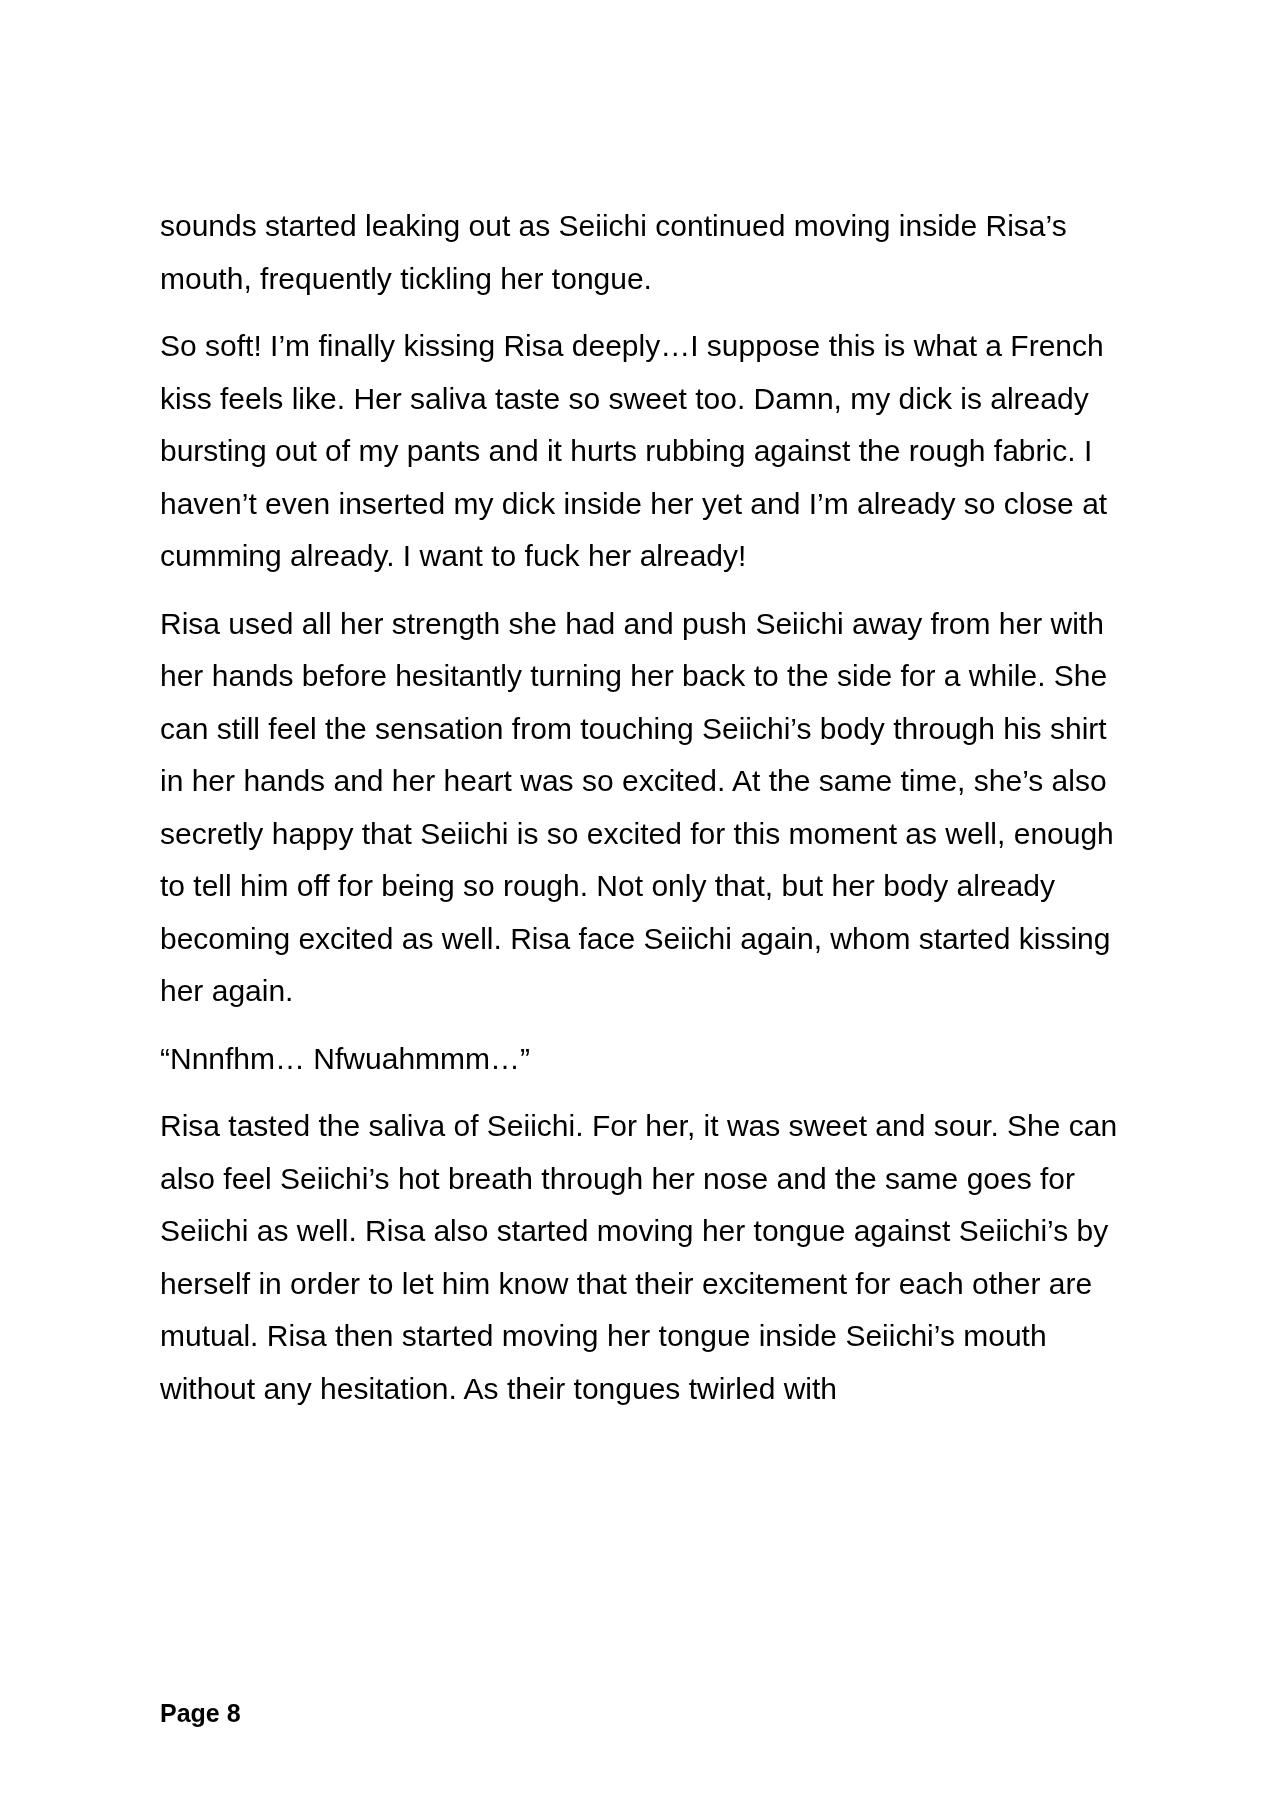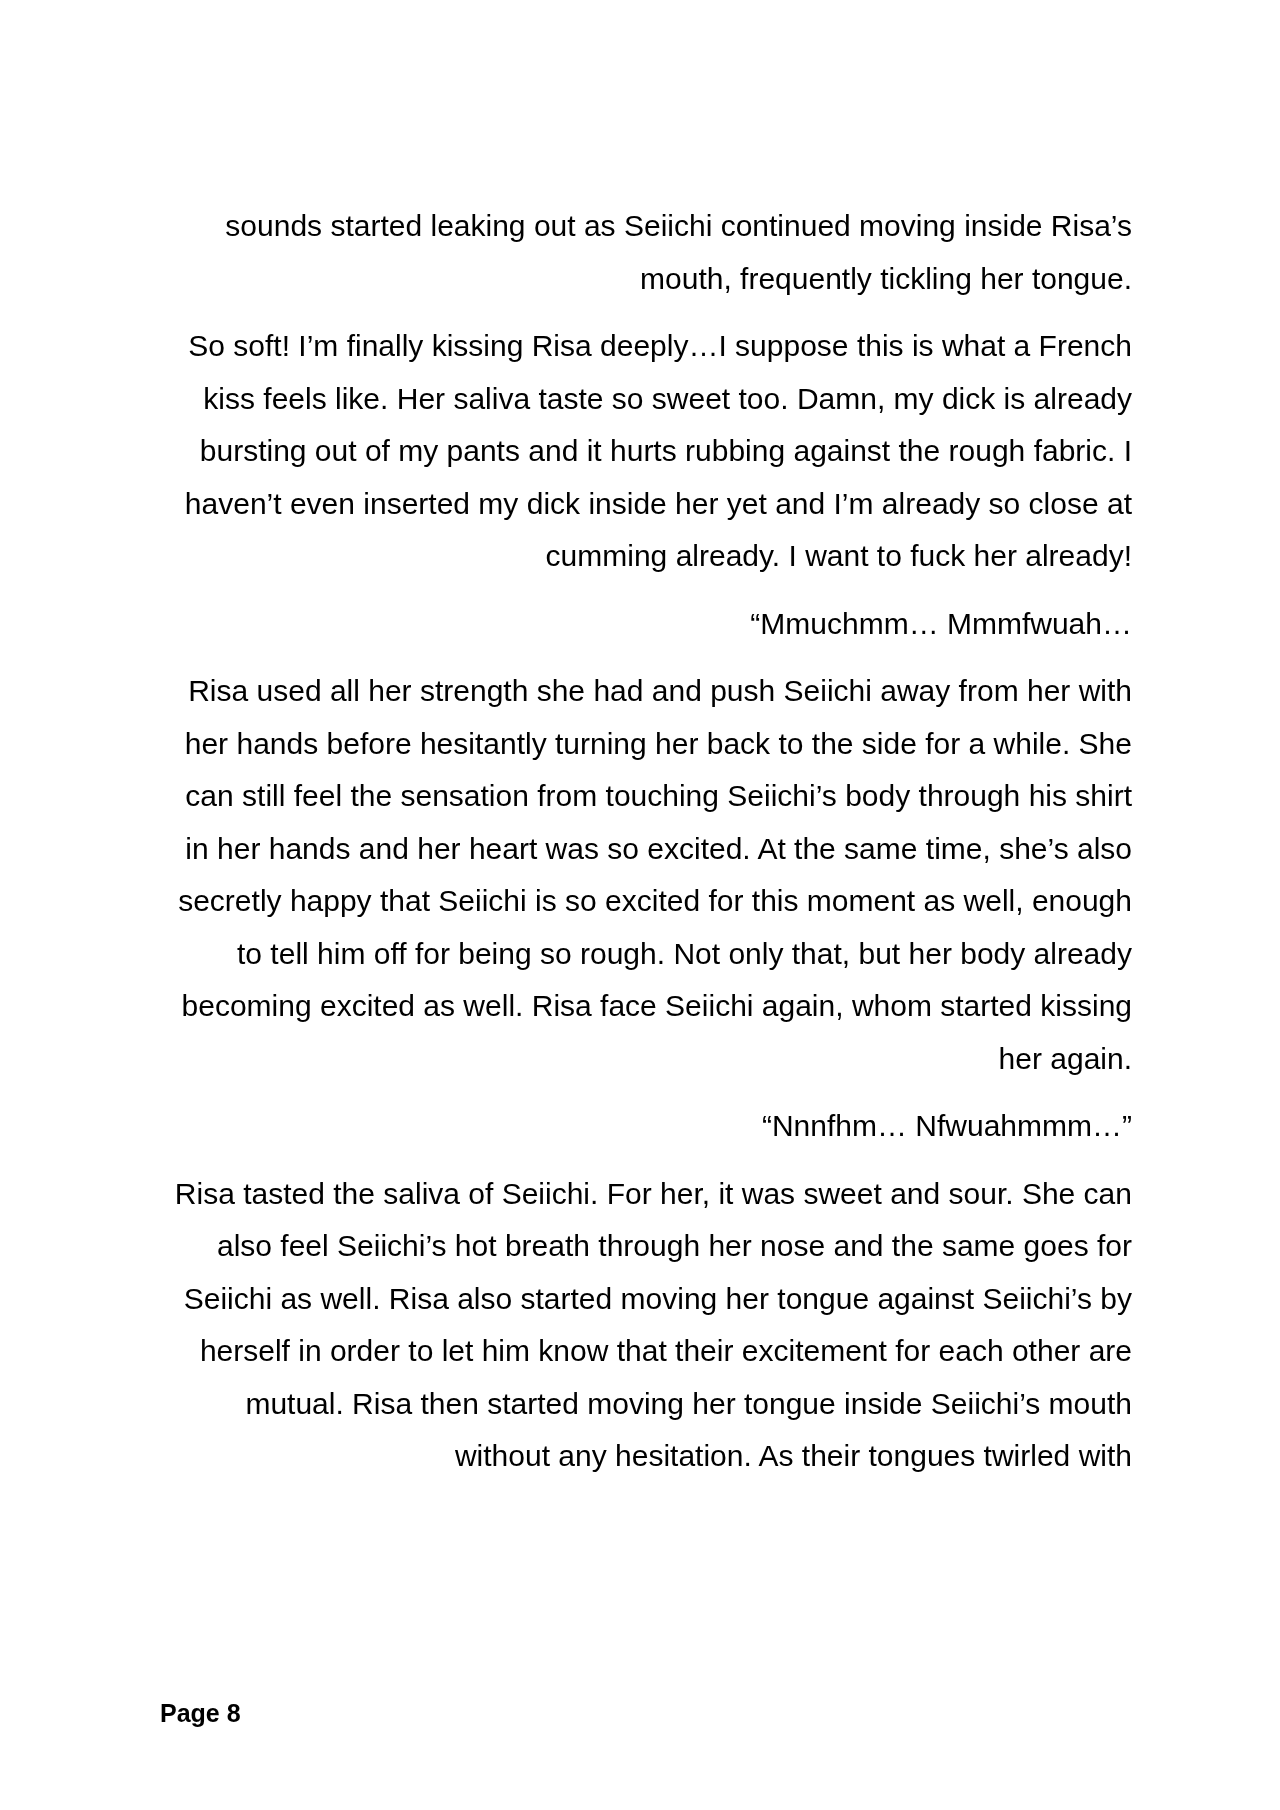--- a/index.html
+++ b/index.html
@@ -23,37 +23,35 @@
     width: 972px;
     font-size: 30px;
     line-height: 52.5px;
     font-weight: 400;
     text-align: left;
     letter-spacing: 0px;
   }
   .content p {
     margin: 0 0 15px 0;
     padding: 0;
-    text-align: right;
   }
   .footer {
     position: absolute;
     left: 160px;
     top: 1687px;
     font-size: 25px;
     line-height: 52.5px;
     font-weight: 700;
   }
 </style>
 </head>
 <body style="background: rgb(255, 255, 255);">
 
 <div class="page" style="color: rgb(0, 0, 0);">
   <div class="content">
     <p>sounds started leaking out as Seiichi continued moving inside Risa’s mouth, frequently tickling her tongue.</p>
     <p>So soft! I’m finally kissing Risa deeply…I suppose this is what a French kiss feels like. Her saliva taste so sweet too. Damn, my dick is already bursting out of my pants and it hurts rubbing against the rough fabric. I haven’t even inserted my dick inside her yet and I’m already so close at cumming already. I want to fuck her already!</p>
-    <p>“Mmuchmm… Mmmfwuah…</p>
     <p>Risa used all her strength she had and push Seiichi away from her with her hands before hesitantly turning her back to the side for a while. She can still feel the sensation from touching Seiichi’s body through his shirt in her hands and her heart was so excited. At the same time, she’s also secretly happy that Seiichi is so excited for this moment as well, enough to tell him off for being so rough. Not only that, but her body already becoming excited as well. Risa face Seiichi again, whom started kissing her again.</p>
     <p>“Nnnfhm… Nfwuahmmm…”</p>
     <p>Risa tasted the saliva of Seiichi. For her, it was sweet and sour. She can also feel Seiichi’s hot breath through her nose and the same goes for Seiichi as well. Risa also started moving her tongue against Seiichi’s by herself in order to let him know that their excitement for each other are mutual. Risa then started moving her tongue inside Seiichi’s mouth without any hesitation. As their tongues twirled with</p>
   </div>
   <div class="footer">Page 8</div>
 </div>
 
 </body></html>

